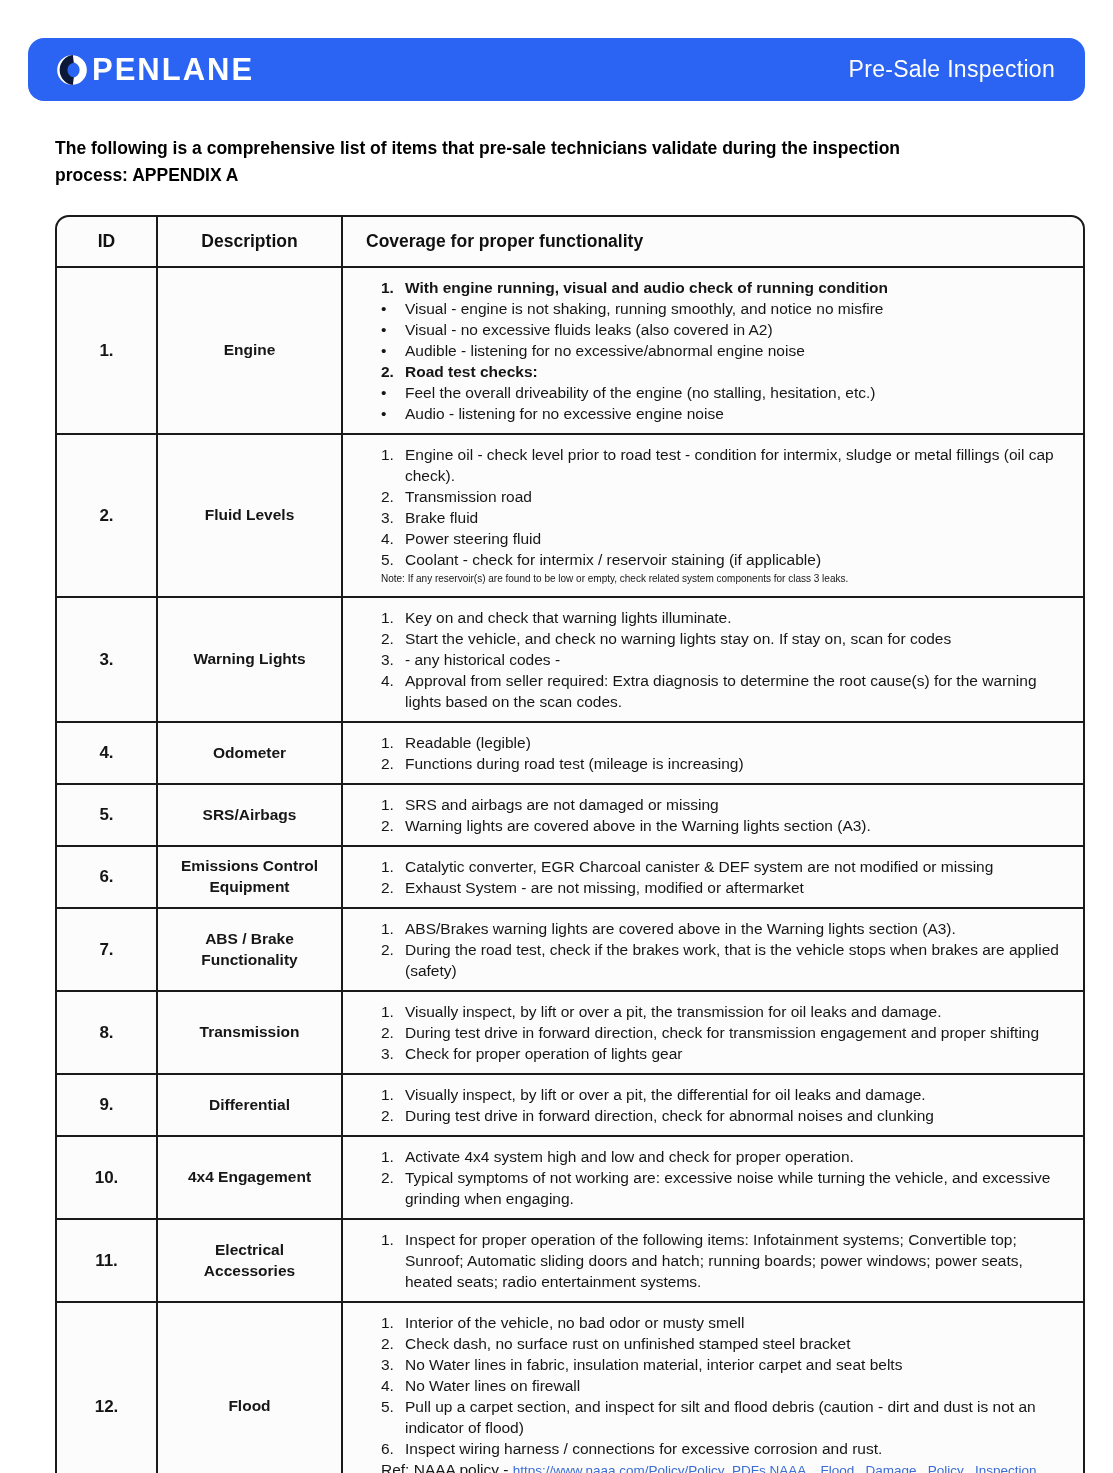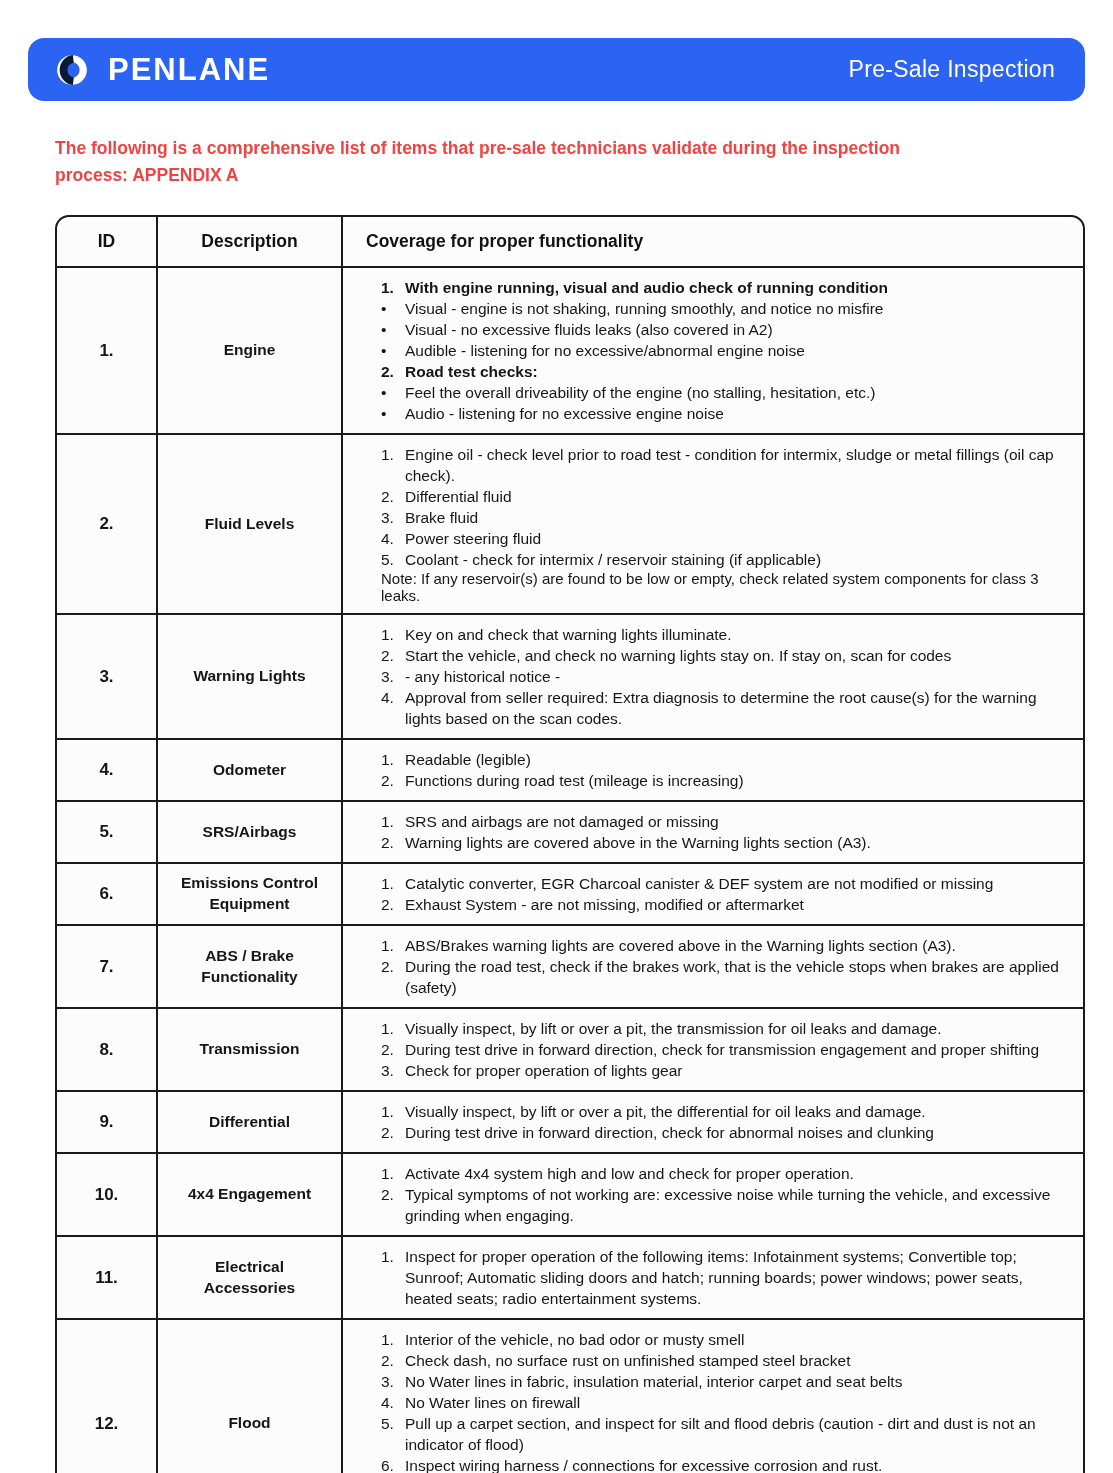--- a/index.html
+++ b/index.html
@@ -19,21 +19,21 @@
     border-radius: 16px;
     height: 63px;
     display: flex;
     align-items: center;
     justify-content: space-between;
     padding: 0 30px 0 26px;
   }
   .logo {
     display: flex;
     align-items: center;
-    gap: 18px;
+    gap: 2px;
   }
   .logo svg { display: block; }
   .logo-text {
     color: #ffffff;
     font-size: 31px;
     font-weight: bold;
     letter-spacing: 2px;
     line-height: 1;
   }
   .topbar-title {
@@ -43,21 +43,21 @@
     letter-spacing: 0.3px;
   }
 
   
   .intro {
     margin: 34px 0 26px 27px;
     max-width: 880px;
     font-size: 17.5px;
     font-weight: bold;
     line-height: 1.55;
-    color: #ef4444;
+    color: #000000;
   }
 
   
   .table-wrap {
     margin-left: 27px;
     border: 2.5px solid #1a1a1a;
     border-radius: 14px;
     overflow: hidden;
     background: #fcfcfc;
   }
@@ -105,21 +105,21 @@
     padding: 9px 22px 9px 38px;
     font-size: 15.5px;
     line-height: 21px;
   }
 
   .line { display: flex; align-items: baseline; }
   .line .mk { flex: 0 0 24px; }
   .line .tx { flex: 1 1 auto; }
   .line.b { font-weight: bold; }
   .line.nomk { display: block; }
-  .line.small { font-size: 15px; line-height: 17px; }
+  .line.small { font-size: 10px; line-height: 17px; }
   .ref-label { font-size: 15.5px; }
   a.lnk {
     color: #3b6cd3;
     text-decoration: underline;
     font-size: 13.5px;
     line-height: 17px;
     word-break: break-word;
   }
 </style>
 </head>
@@ -192,21 +192,21 @@
           <tr>
             <td class="c-id">2.</td>
             <td class="c-desc">Fluid Levels</td>
             <td class="c-cov">
               <div class="line">
                 <span class="mk">1.</span>
                 <span class="tx">Engine oil - check level prior to road test - condition for intermix, sludge or metal fillings (oil cap check).</span>
               </div>
               <div class="line">
                 <span class="mk">2.</span>
-                <span class="tx">Differential fluid</span>
+                <span class="tx">Transmission road</span>
               </div>
               <div class="line">
                 <span class="mk">3.</span>
                 <span class="tx">Brake fluid</span>
               </div>
               <div class="line">
                 <span class="mk">4.</span>
                 <span class="tx">Power steering fluid</span>
               </div>
               <div class="line">
@@ -223,21 +223,21 @@
               <div class="line">
                 <span class="mk">1.</span>
                 <span class="tx">Key on and check that warning lights illuminate.</span>
               </div>
               <div class="line">
                 <span class="mk">2.</span>
                 <span class="tx">Start the vehicle, and check no warning lights stay on. If stay on, scan for codes</span>
               </div>
               <div class="line">
                 <span class="mk">3.</span>
-                <span class="tx">- any historical notice -</span>
+                <span class="tx">- any historical codes -</span>
               </div>
               <div class="line">
                 <span class="mk">4.</span>
                 <span class="tx">Approval from seller required: Extra diagnosis to determine the root cause(s) for the warning lights based on the scan codes.</span>
               </div>
             </td>
           </tr>
           <tr>
             <td class="c-id">4.</td>
             <td class="c-desc">Odometer</td>

